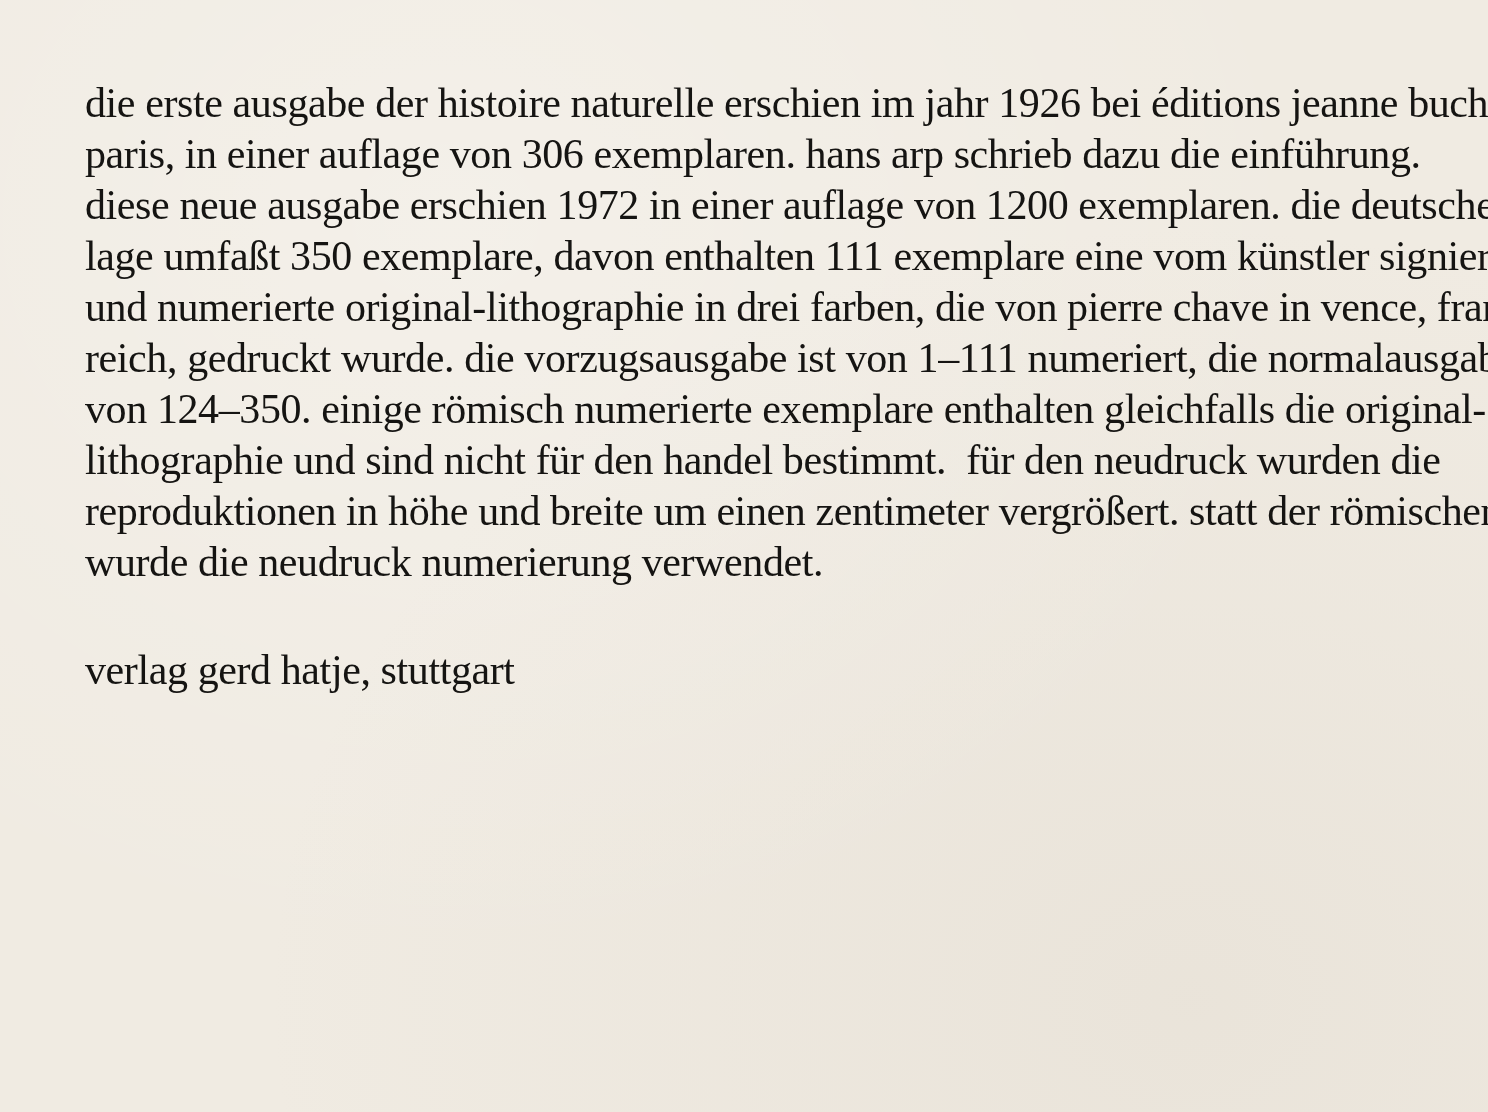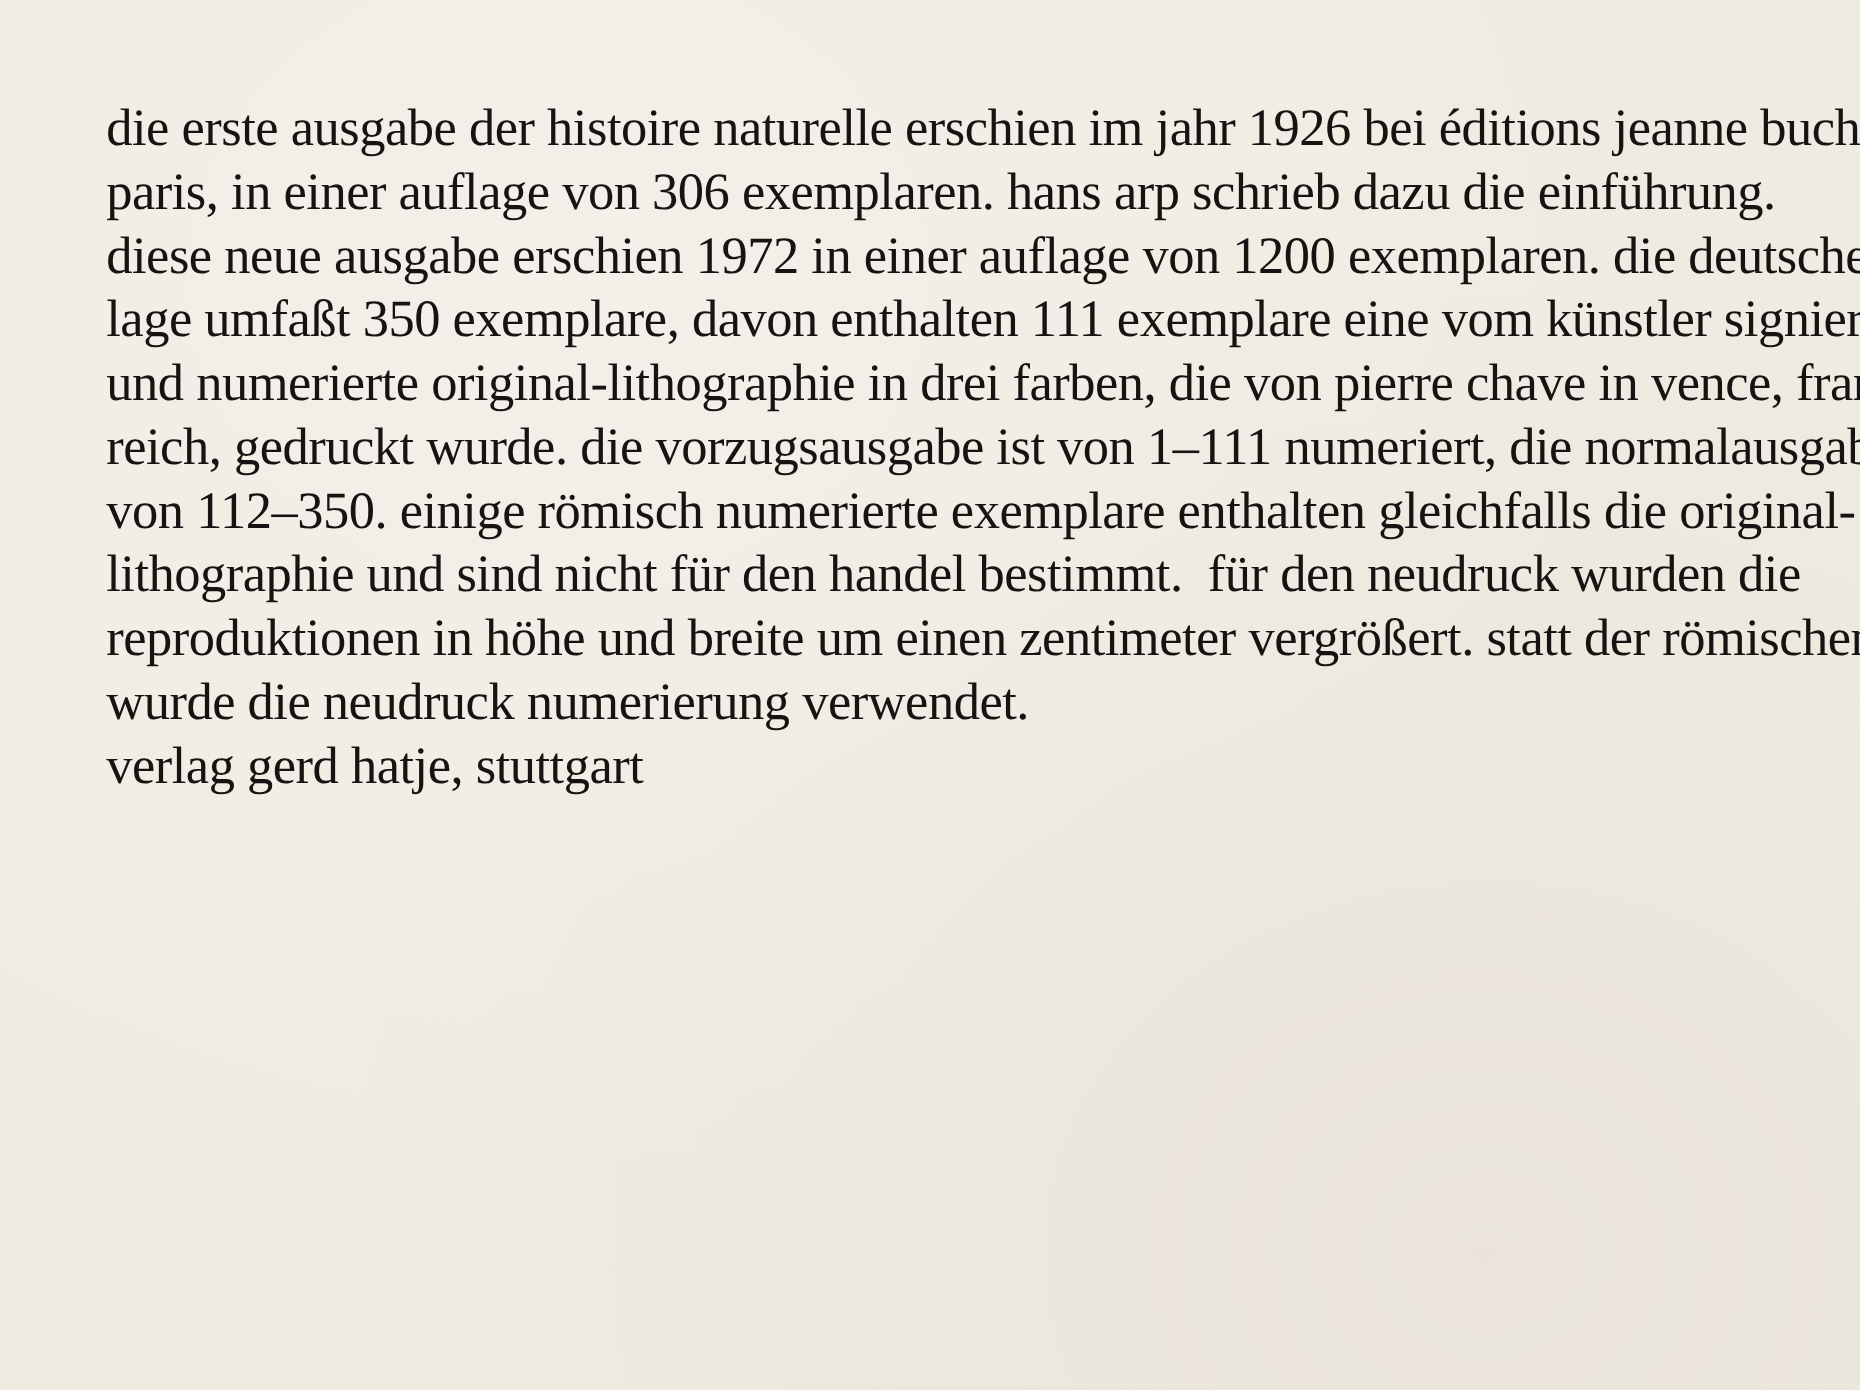--- a/index.html
+++ b/index.html
@@ -25,32 +25,33 @@
     color: #151412;
   }
   .text-line {
     font-size: 42px;
     line-height: 51px;
     letter-spacing: -0.4px;
     white-space: pre;
     font-weight: 400;
   }
   .imprint-line {
+    margin-top: 57px;
   }
 </style>
 </head>
 <body>
 
 <div class="page">
   <div class="text-block">
     <div class="text-line">die erste ausgabe der histoire naturelle erschien im jahr 1926 bei éditions jeanne bucher,</div>
     <div class="text-line">paris, in einer auflage von 306 exemplaren. hans arp schrieb dazu die einführung.</div>
     <div class="text-line">diese neue ausgabe erschien 1972 in einer auflage von 1200 exemplaren. die deutsche auf-</div>
     <div class="text-line">lage umfaßt 350 exemplare, davon enthalten 111 exemplare eine vom künstler signierte</div>
     <div class="text-line">und numerierte original-lithographie in drei farben, die von pierre chave in vence, frank-</div>
     <div class="text-line">reich, gedruckt wurde. die vorzugsausgabe ist von 1–111 numeriert, die normalausgabe</div>
-    <div class="text-line">von 112–350. einige römisch numerierte exemplare enthalten gleichfalls die original-</div>
+    <div class="text-line">von 124–350. einige römisch numerierte exemplare enthalten gleichfalls die original-</div>
     <div class="text-line">lithographie und sind nicht für den handel bestimmt.  für den neudruck wurden die</div>
     <div class="text-line">reproduktionen in höhe und breite um einen zentimeter vergrößert. statt der römischen</div>
     <div class="text-line">wurde die neudruck numerierung verwendet.</div>
     <div class="text-line imprint-line">verlag gerd hatje, stuttgart</div>
   </div>
 </div>
 
 </body></html>

